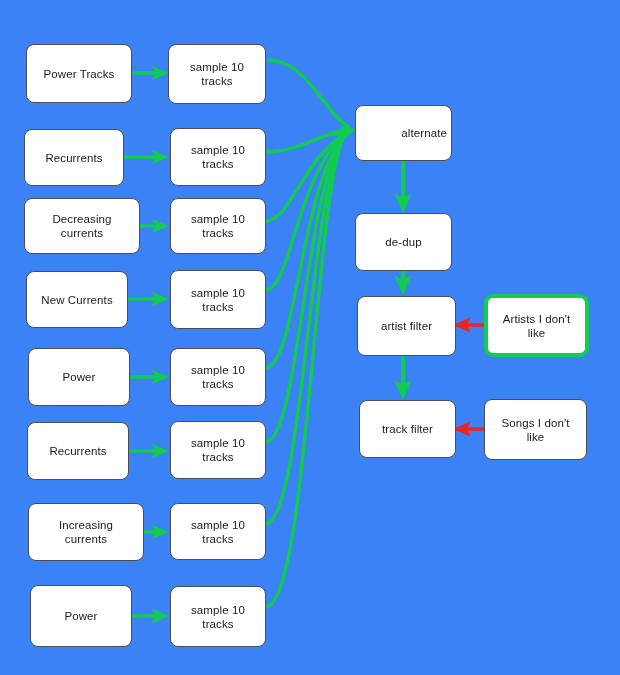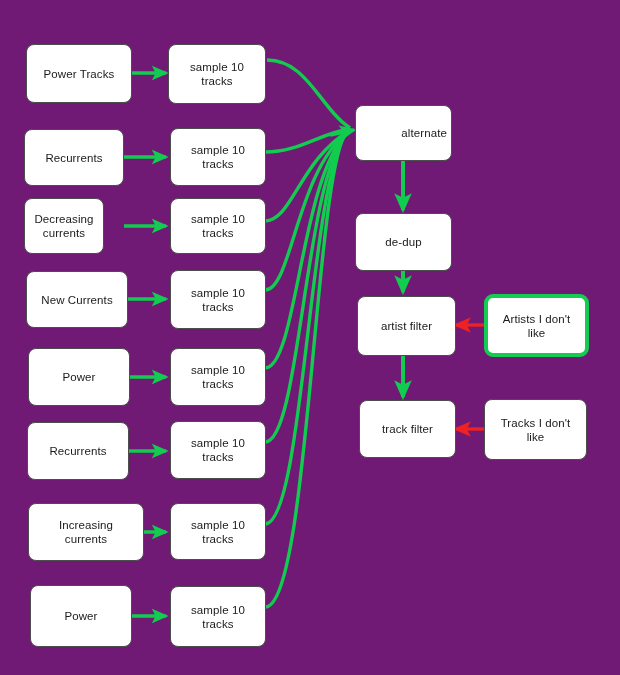--- a/index.html
+++ b/index.html
@@ -11,21 +11,21 @@
     width: 620px;
     height: 675px;
     background: #eeeeee;
     font-family: "Liberation Sans", sans-serif;
     overflow: hidden;
   }
   #canvas {
     position: relative;
     width: 620px;
     height: 675px;
-    background: #701a75;
+    background: #3b82f6;
   }
   #edge-layer {
     position: absolute;
     left: 0;
     top: 0;
     width: 620px;
     height: 675px;
     pointer-events: none;
   }
   .node {
@@ -103,21 +103,21 @@
       <line x1="484" y1="429" x2="456" y2="429"></line>
     </g>
   </svg>
 
   <div class="node" style="left:26px; top:44px; width:106px; height:59px;">
     <span class="node-label">Power Tracks</span>
   </div>
   <div class="node" style="left:24px; top:129px; width:100px; height:57px;">
     <span class="node-label">Recurrents</span>
   </div>
-  <div class="node" style="left:24px; top:198px; width:80px; height:56px;border-radius:8px;">
+  <div class="node" style="left:24px; top:198px; width:116px; height:56px;border-radius:8px;">
     <span class="node-label">Decreasing
 currents</span>
   </div>
   <div class="node" style="left:26px; top:271px; width:102px; height:57px;text-align:right;">
     <span class="node-label">New Currents</span>
   </div>
   <div class="node" style="left:28px; top:348px; width:102px; height:58px;">
     <span class="node-label">Power</span>
   </div>
   <div class="node" style="left:27px; top:422px; width:102px; height:58px;">
@@ -175,17 +175,17 @@
   </div>
   <div class="node" style="left:357px; top:296px; width:99px; height:60px;">
     <span class="node-label">artist filter</span>
   </div>
 
   <div class="node selected" style="left:484px; top:294px; width:105px; height:63px;">
     <span class="node-label">Artists I don't
 like</span>
   </div>
   <div class="node" style="left:484px; top:399px; width:103px; height:61px;">
-    <span class="node-label">Tracks I don't
+    <span class="node-label">Songs I don't
 like</span>
   </div>
 
 </div>
 
 </body></html>

